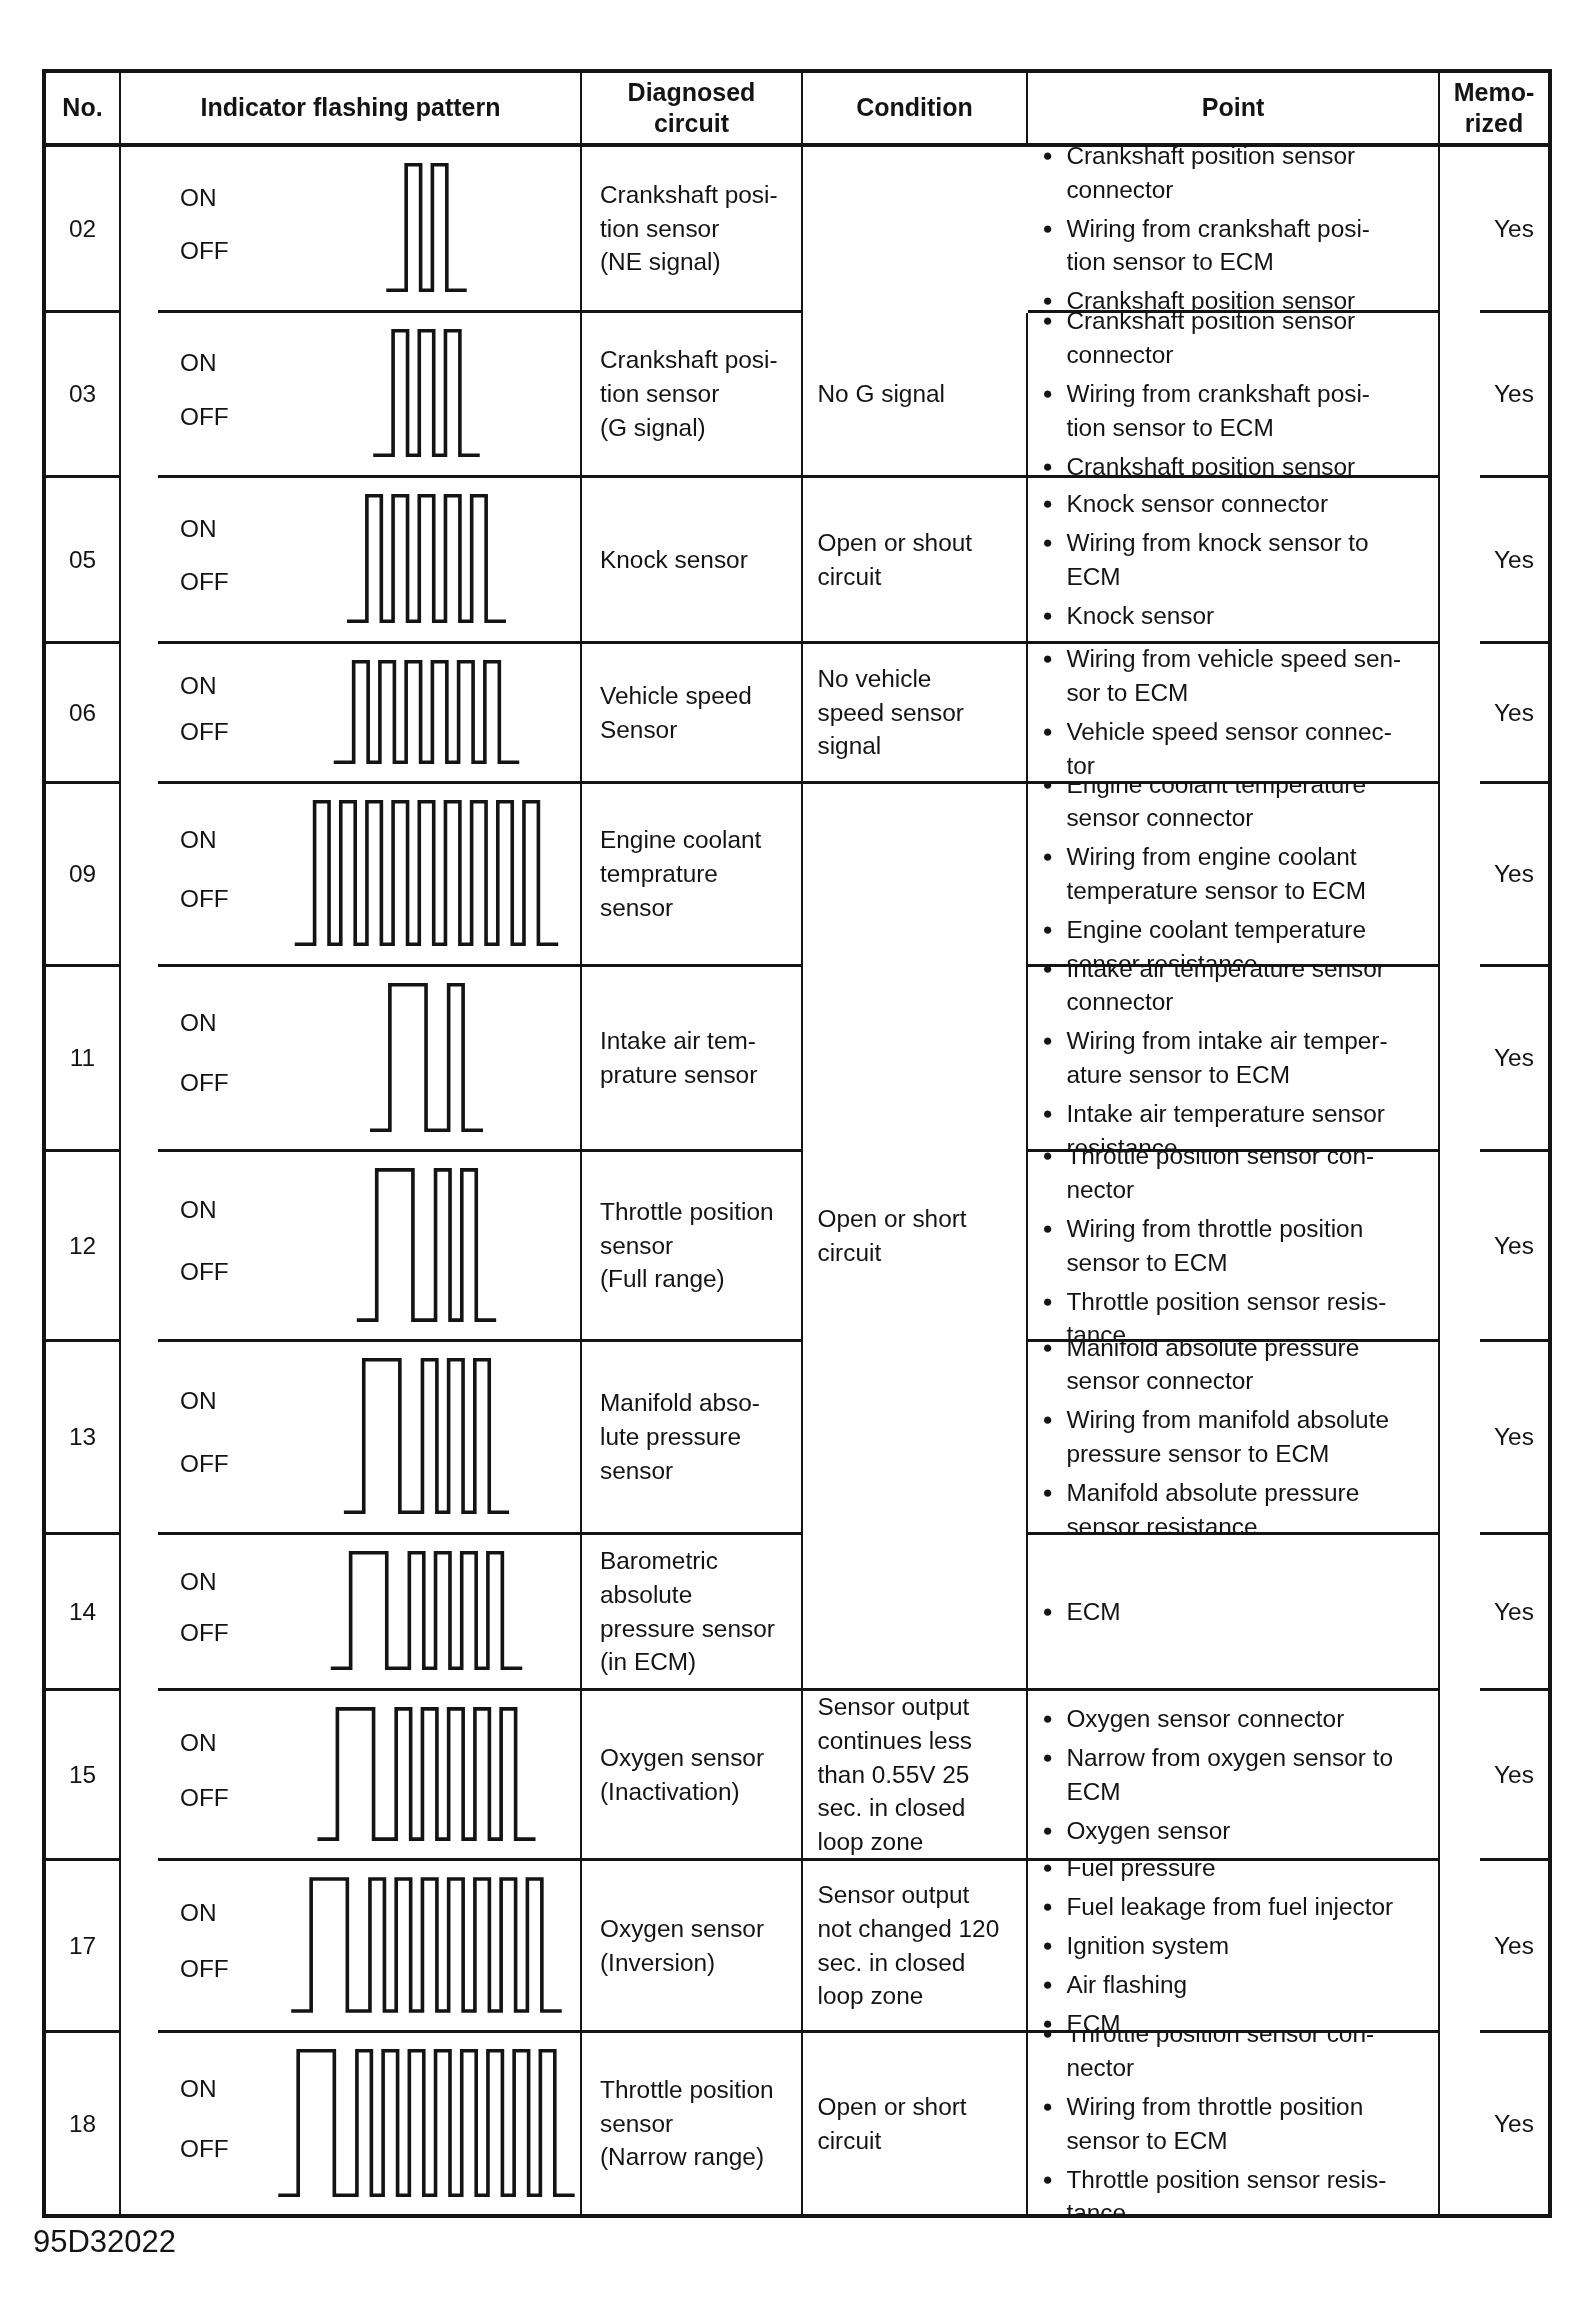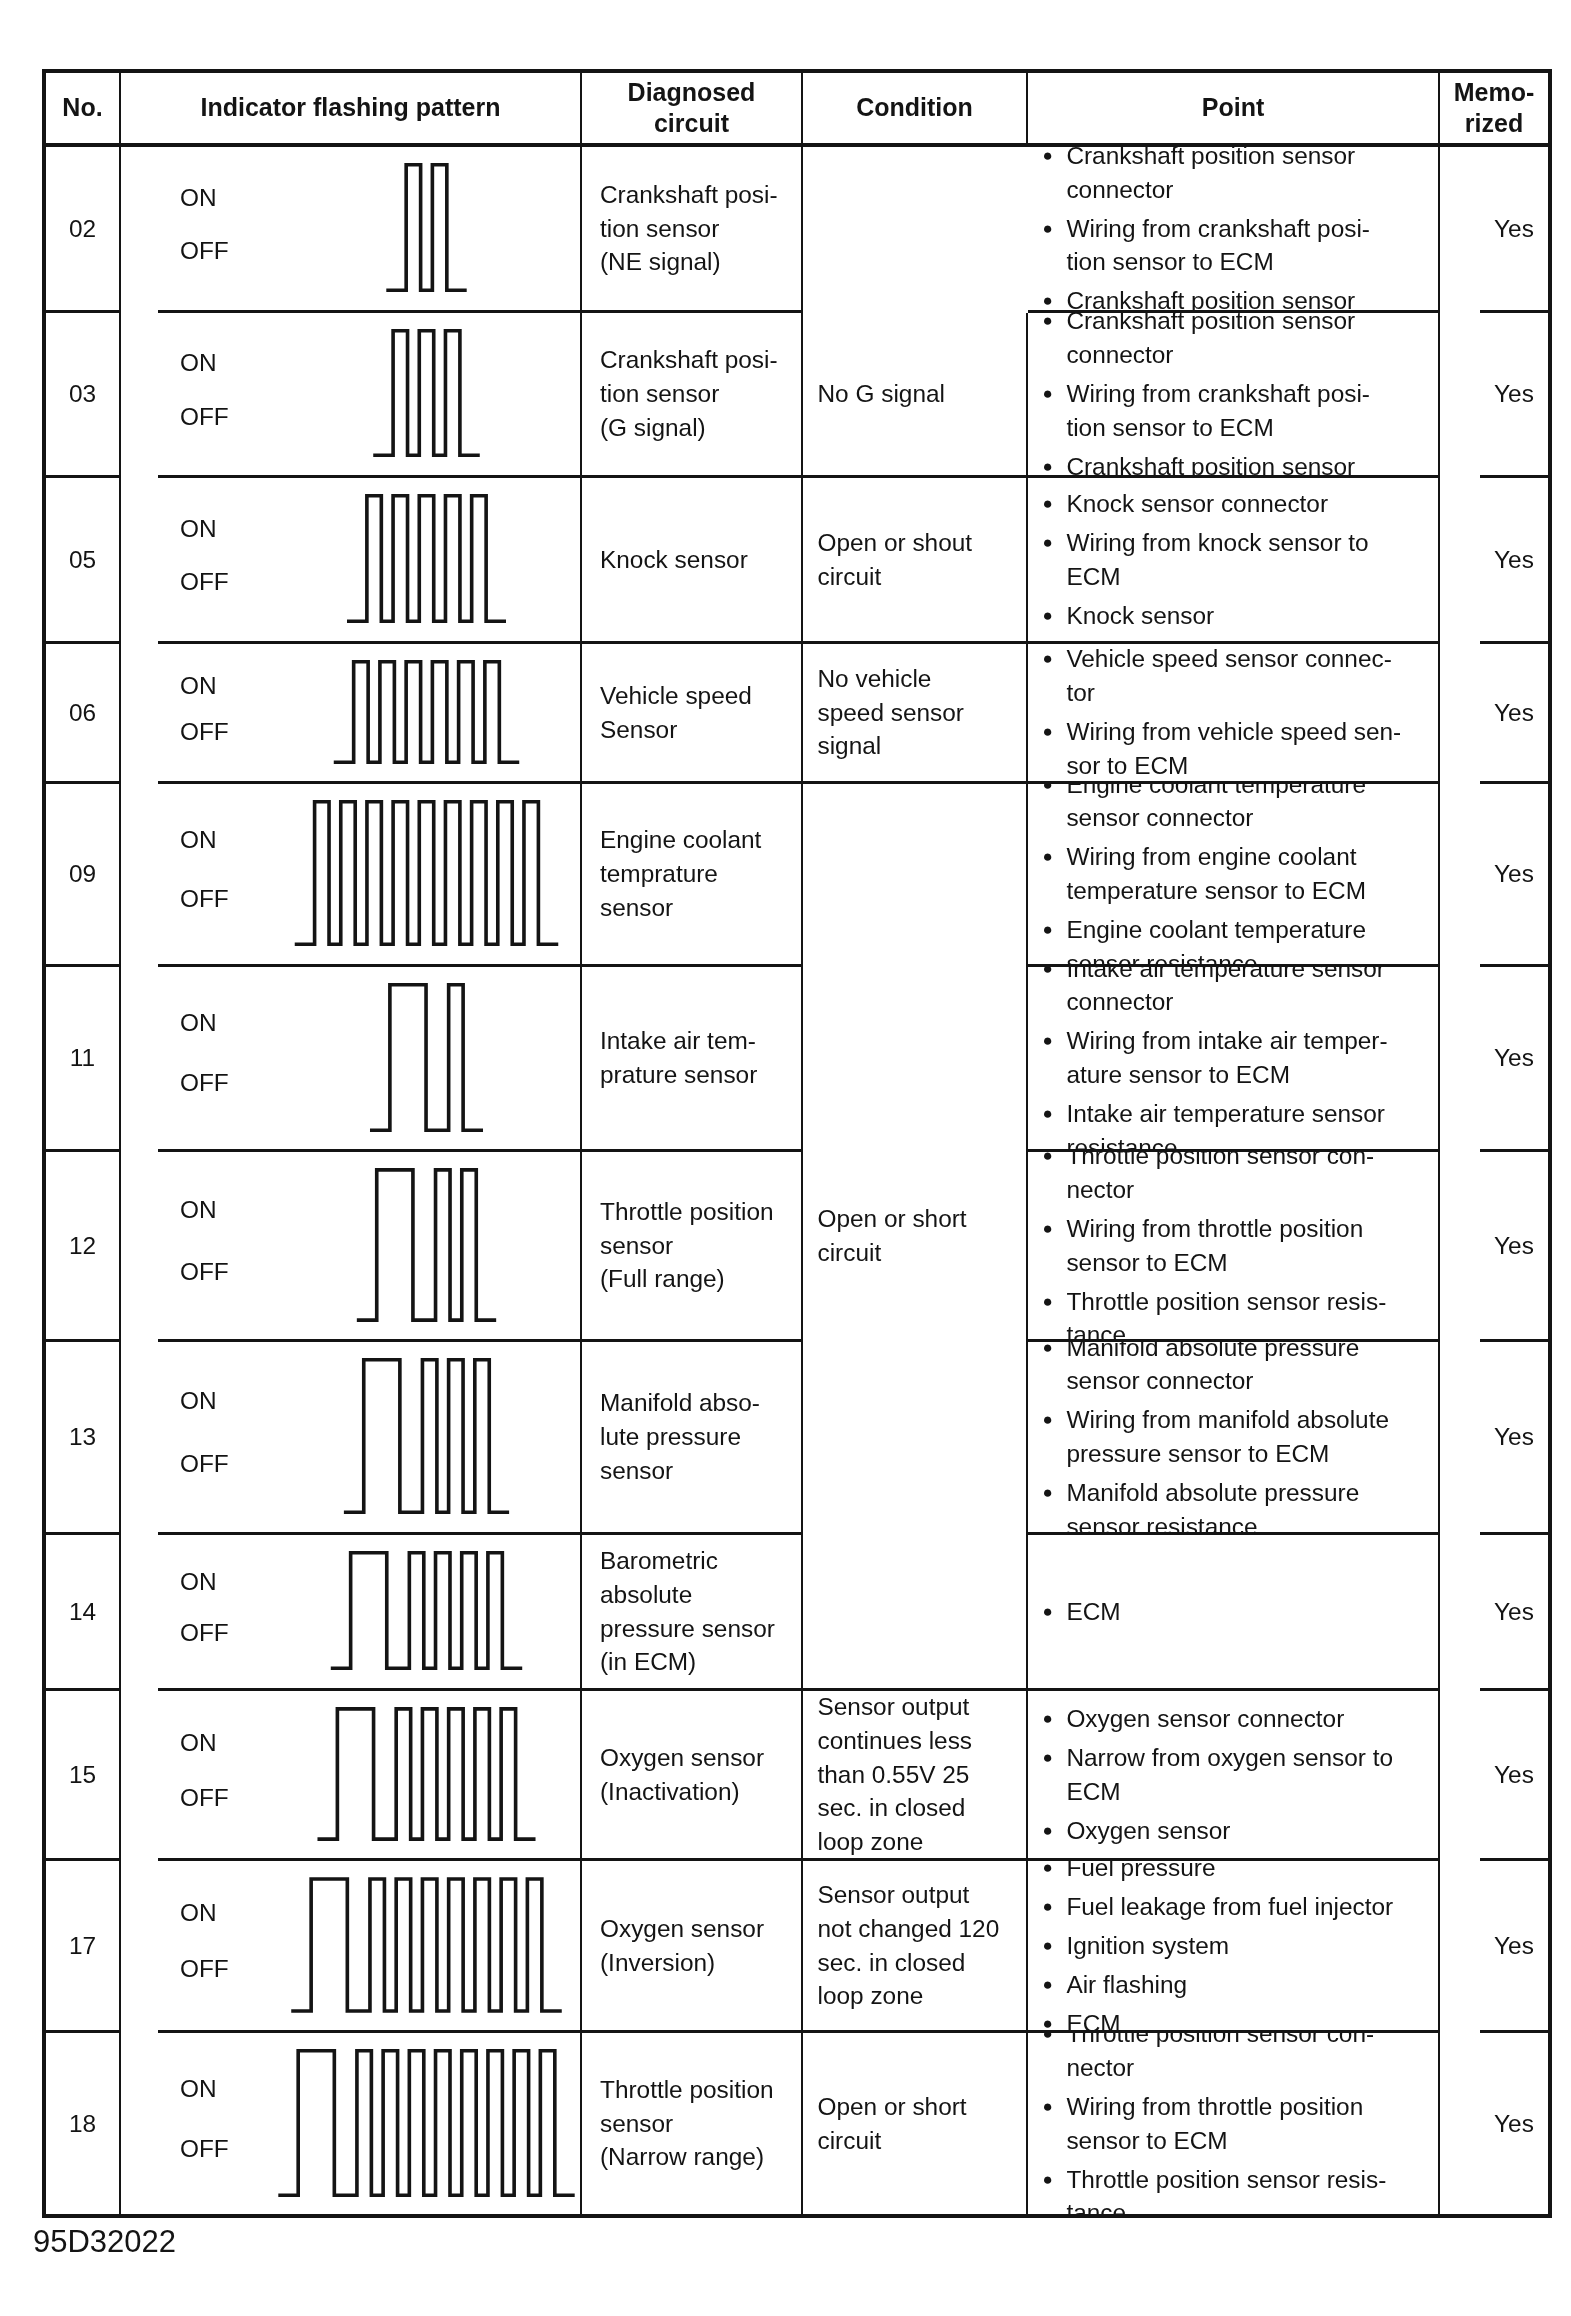--- a/index.html
+++ b/index.html
@@ -165,24 +165,24 @@
     <div class="wave"><svg width="323" height="106" xmlns="http://www.w3.org/2000/svg" viewBox="0 0 357 117">
           <path d="M76.0 114 h22 v-111 h16 v111 h13 v-111 h16 v111 h13 v-111 h16 v111 h13 v-111 h16 v111 h13 v-111 h16 v111 h13 v-111 h16 v111 h22" fill="none" stroke="#141414" stroke-width="4" stroke-linejoin="miter"></path>
         </svg></div>
   </div>
   <div class="cell circuit-cell" style="grid-row:5;grid-column:3">Vehicle speed
 Sensor</div>
   <div class="cell cond-cell" style="grid-row:5;grid-column:4">No vehicle
 speed sensor
 signal</div>
   <div class="cell point-cell" style="grid-row:5;grid-column:5">
+    <div class="point-item"><span class="point-text">Wiring from vehicle speed sen-
+sor to ECM</span></div>
     <div class="point-item"><span class="point-text">Vehicle speed sensor connec-
 tor</span></div>
-    <div class="point-item"><span class="point-text">Wiring from vehicle speed sen-
-sor to ECM</span></div>
   </div>
   <div class="cell memo-cell cr0" style="grid-row:5;grid-column:6">Yes</div>
 
   <div class="cell cond-cell" style="grid-row:6/11;grid-column:4">Open or short
 circuit</div>
 
   <div class="cell no-cell" style="grid-row:6;grid-column:1">09</div>
   <div class="cell pattern-cell" style="grid-row:6;grid-column:2">
     <span class="on-label">ON</span>
     <span class="off-label">OFF</span>

